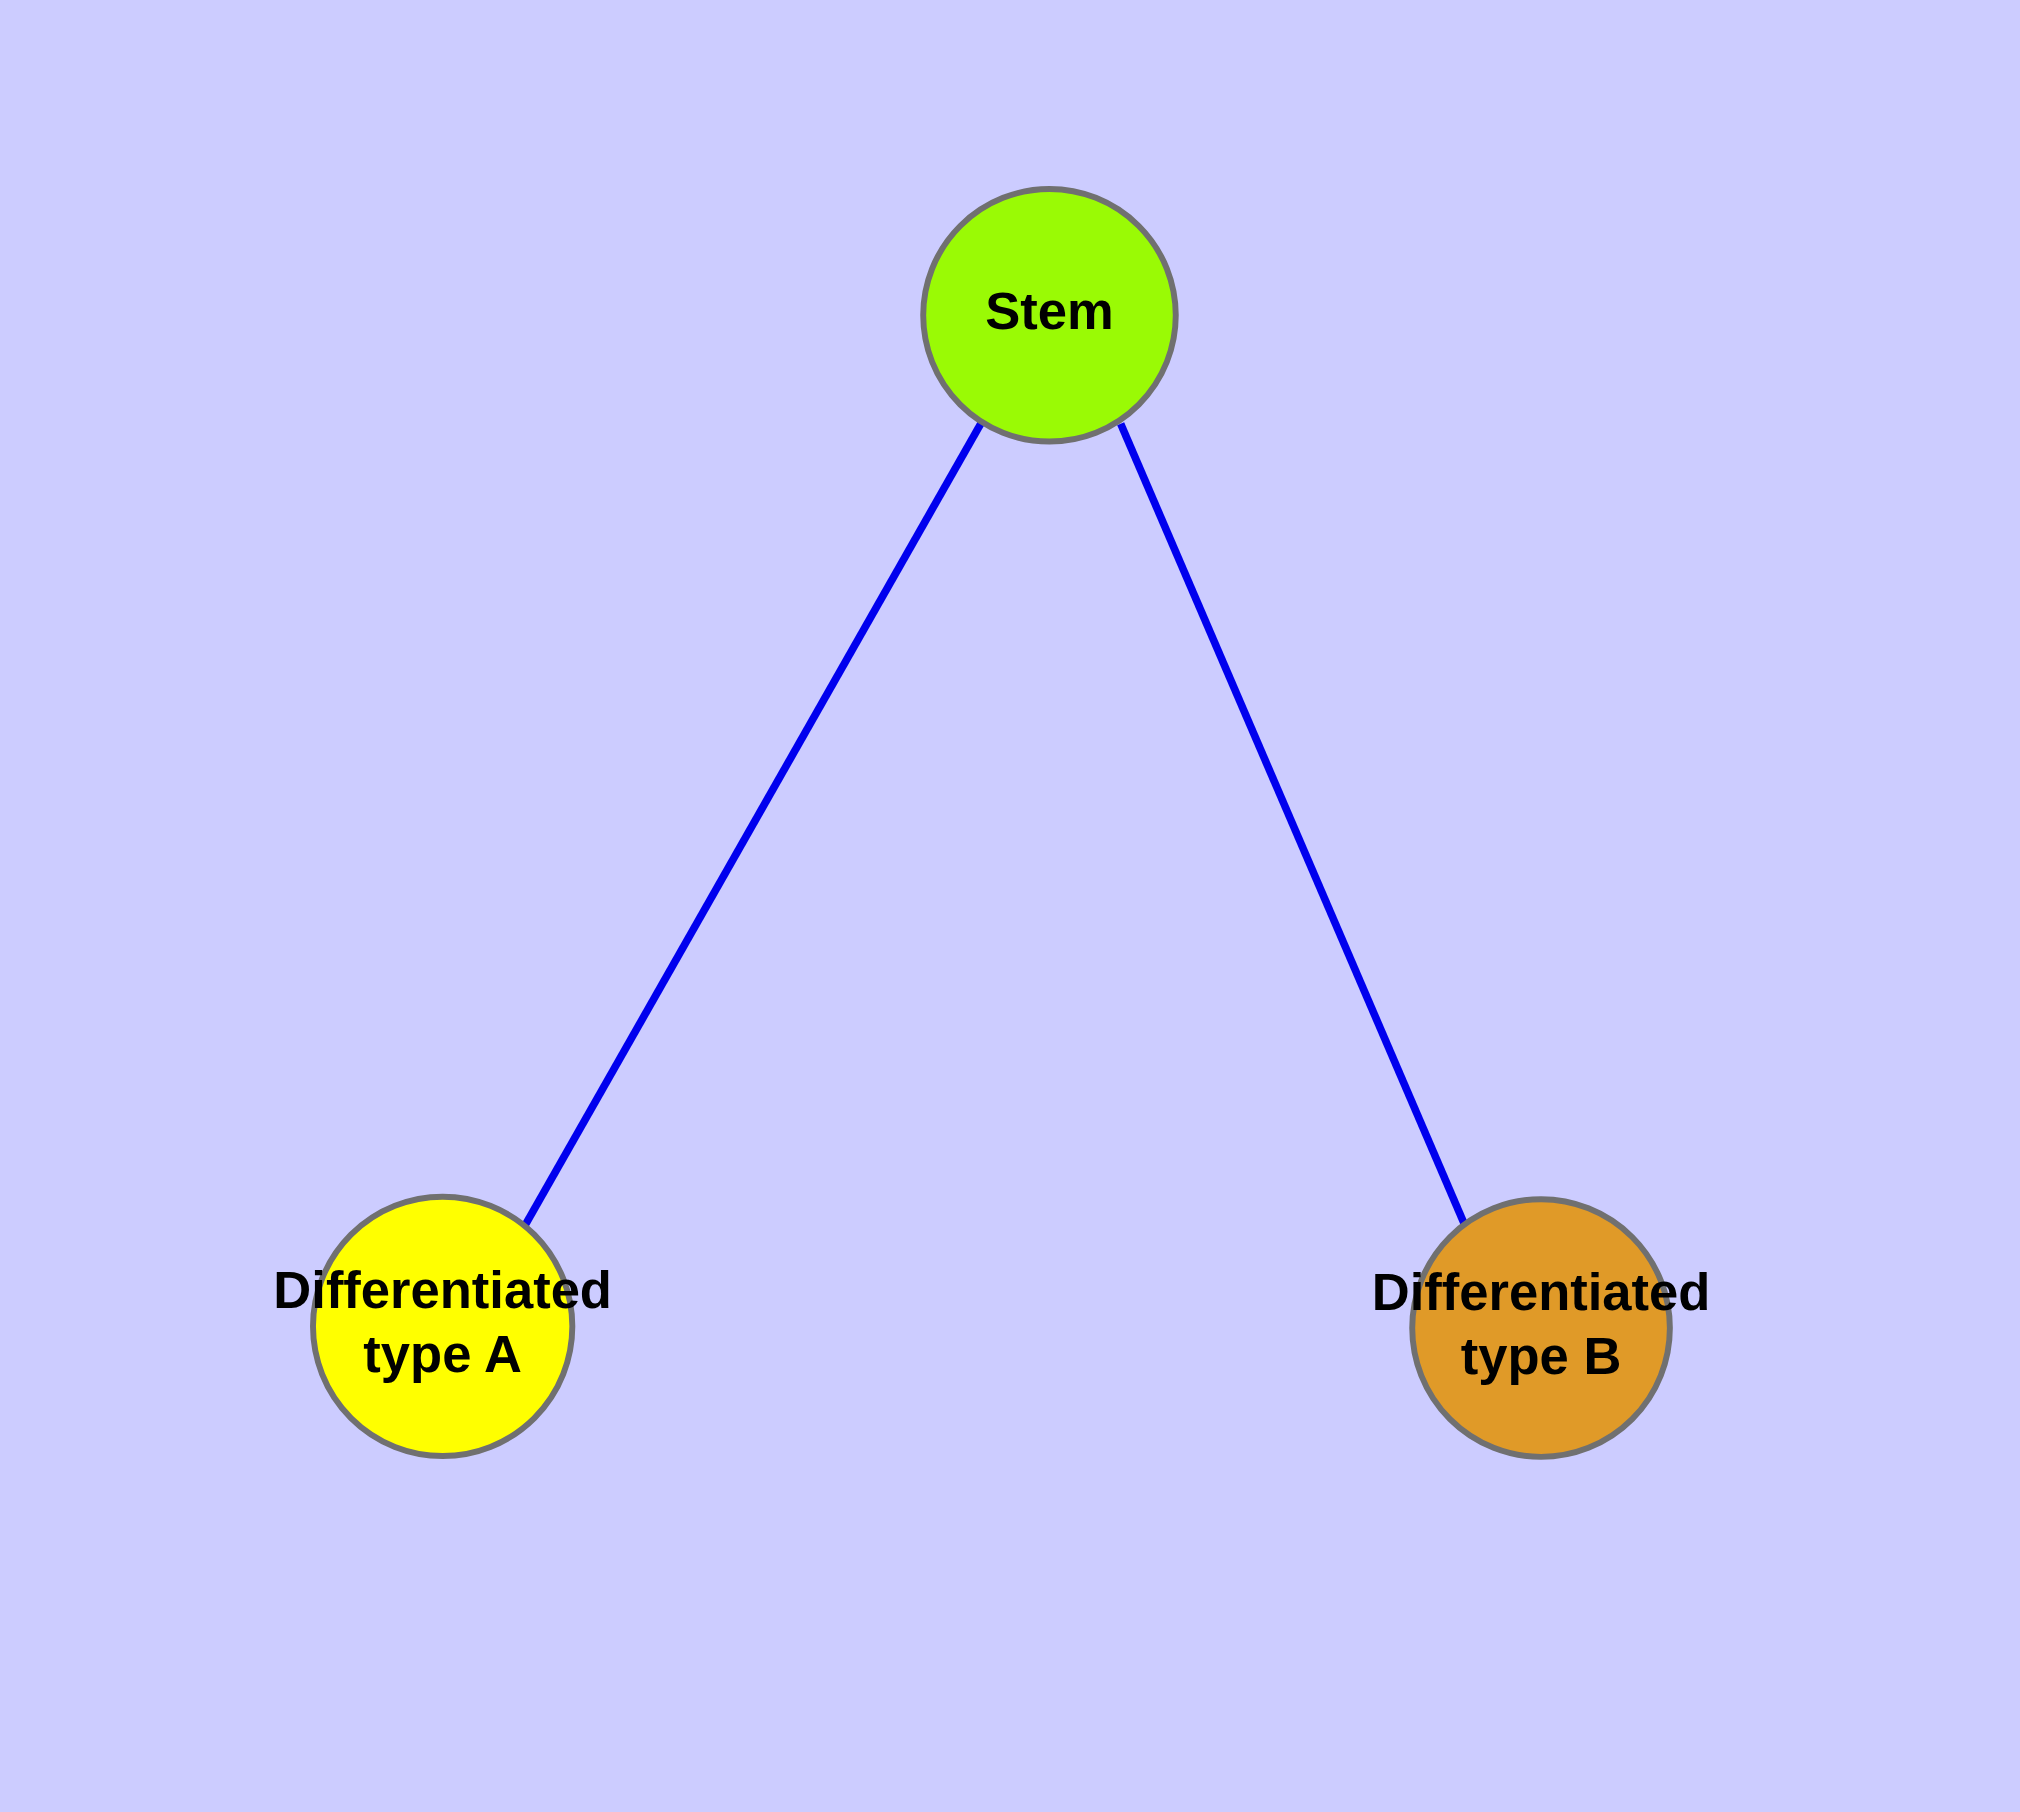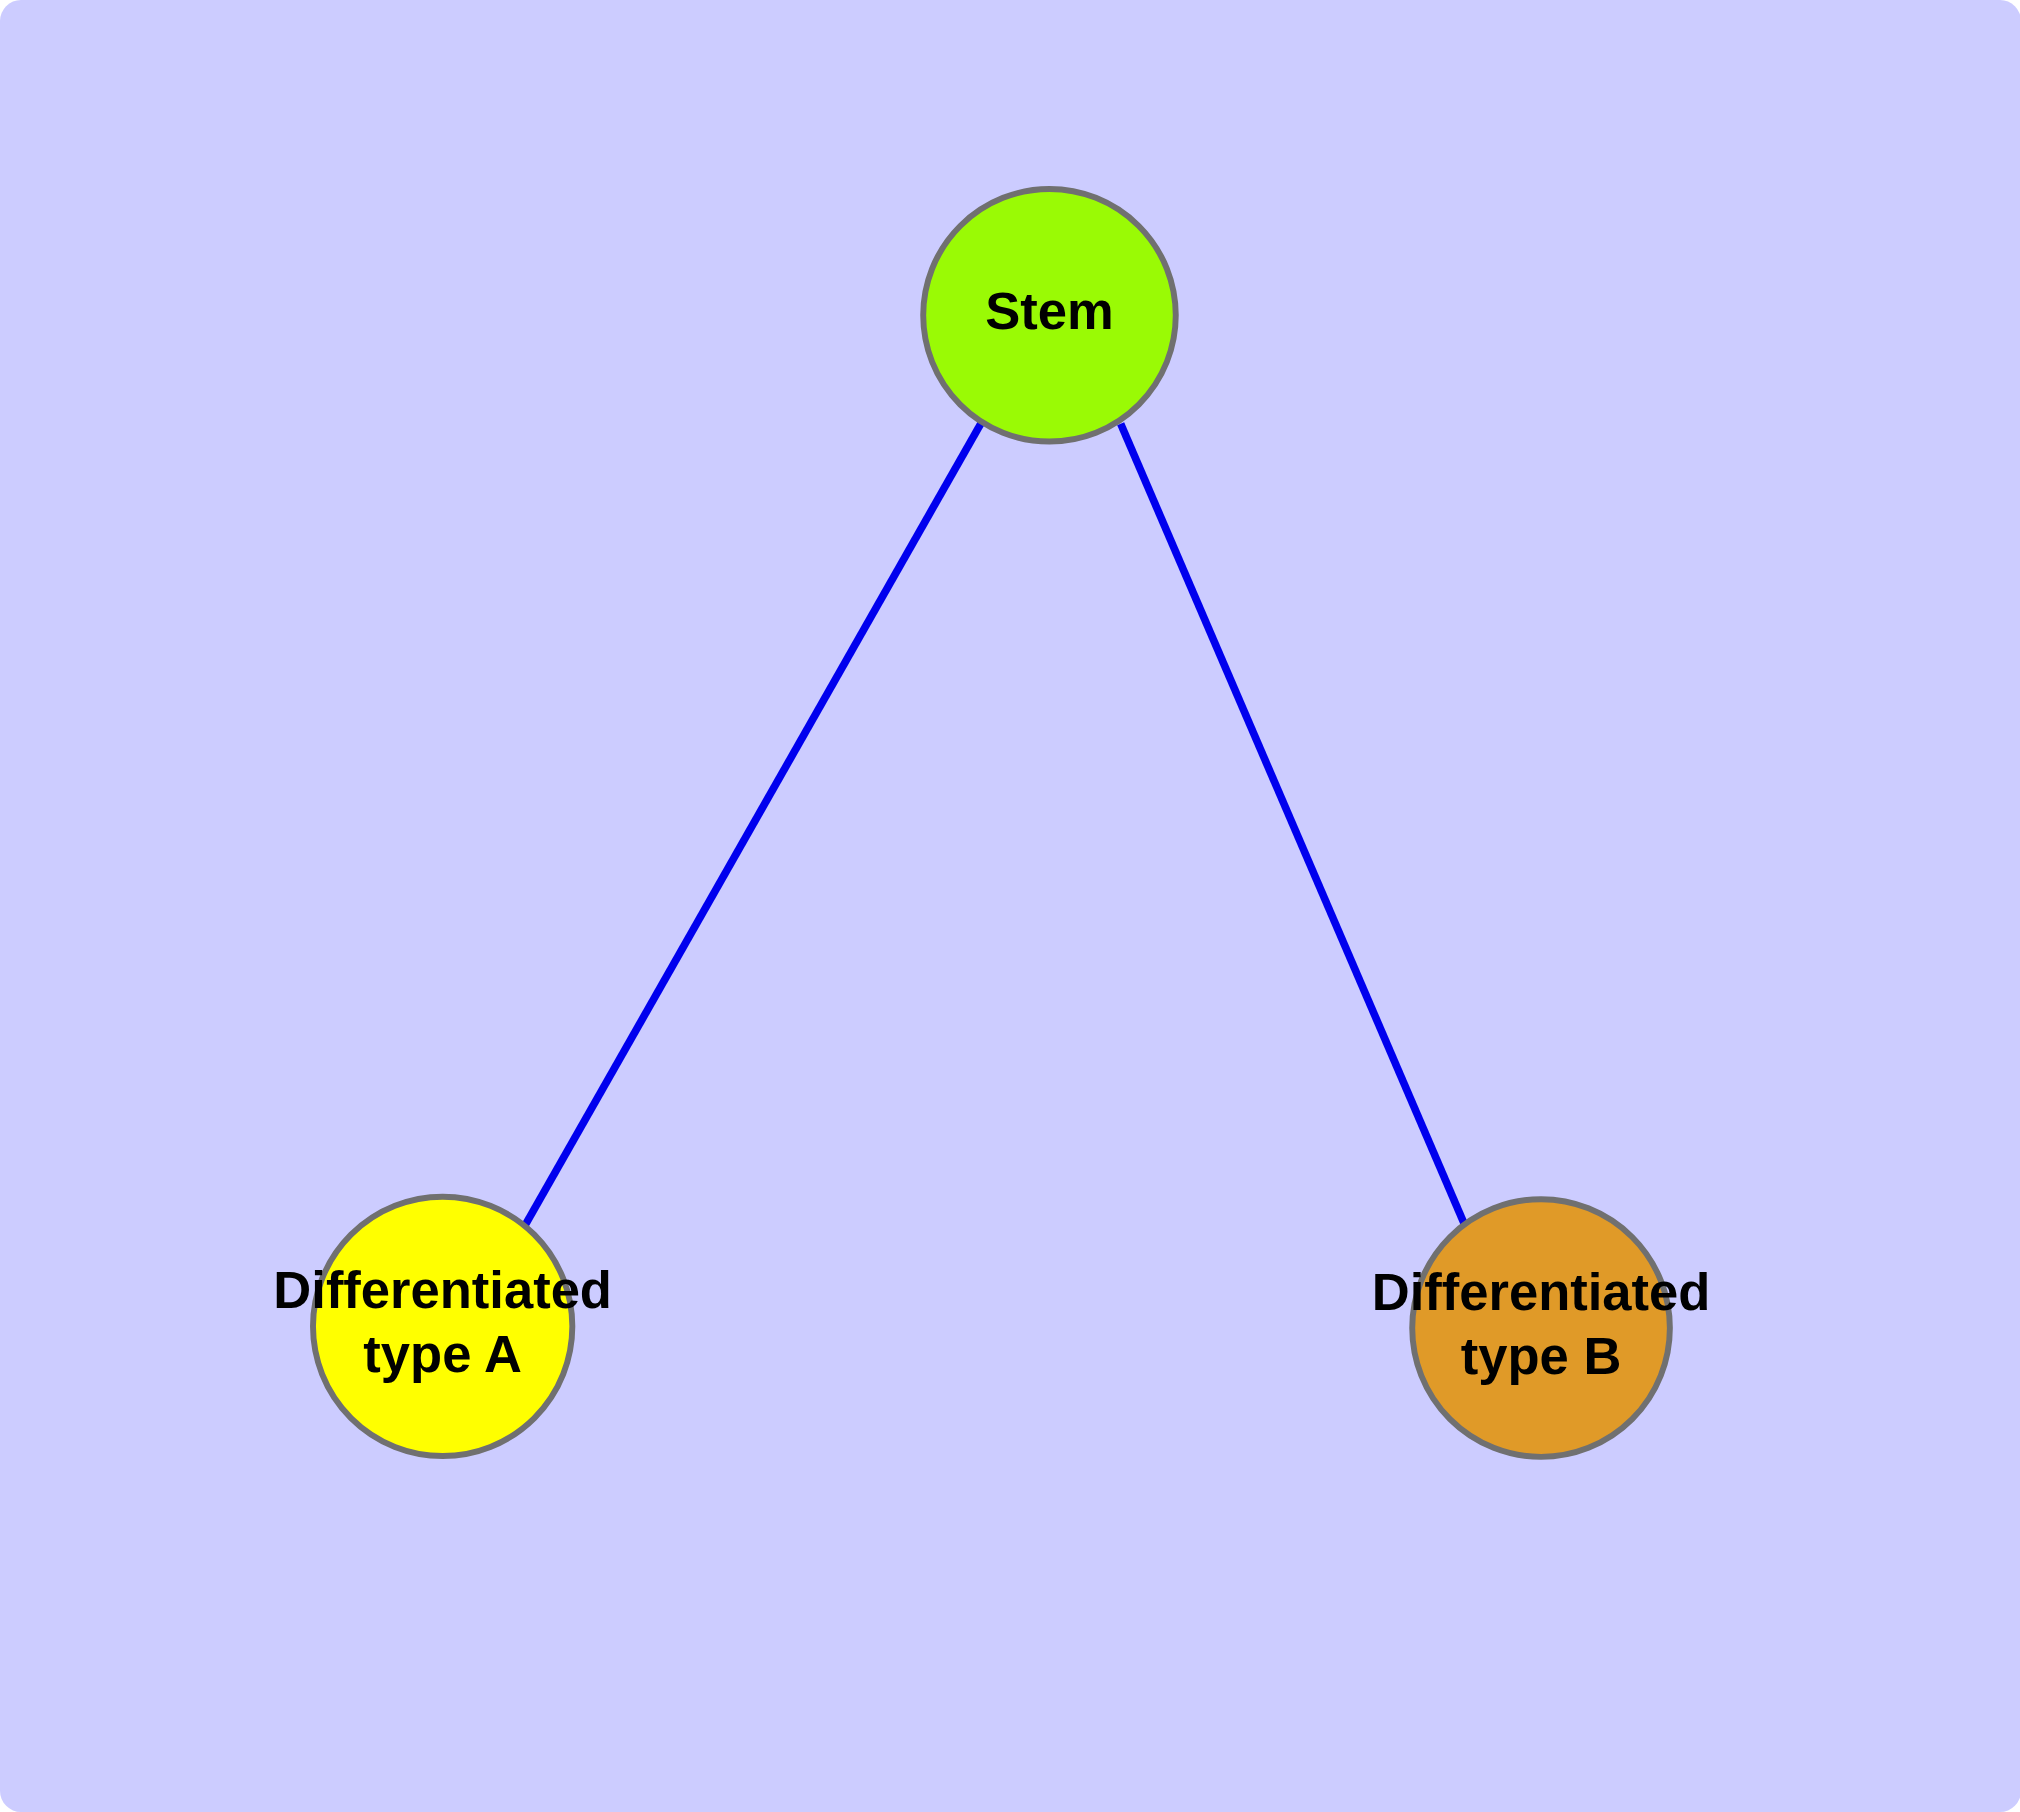--- a/index.html
+++ b/index.html
@@ -35,21 +35,21 @@
     fill: #000000;
     font-family: "Liberation Sans", "DejaVu Sans", sans-serif;
     dominant-baseline: middle;
     text-anchor: middle;
     white-space: pre;
   }
 </style>
 </head>
 <body>
 
-<div id="stage" style="width: 2021px; height: 1812px; border-radius: 21px;">
+<div id="stage" style="width: 2021px; height: 1812px;">
 
   <div id="canvas-bg" style="width: 2021px; height: 1812px; background: rgb(204, 204, 255);"></div>
 
   <svg class="graph" viewBox="0 0 2384 2138" xmlns="http://www.w3.org/2000/svg">
     <g id="edges-layer">
         <line x1="1158" y1="498" x2="618" y2="1448" stroke="#0000EE" stroke-width="9" stroke-linecap="butt"></line>
         <line x1="1322" y1="500" x2="1730" y2="1450" stroke="#0000EE" stroke-width="9" stroke-linecap="butt"></line>
       </g>
     <g id="nodes-layer">
         <circle cx="1238" cy="372" r="149" fill="#9AFA05" stroke="#707070" stroke-width="7"></circle>

